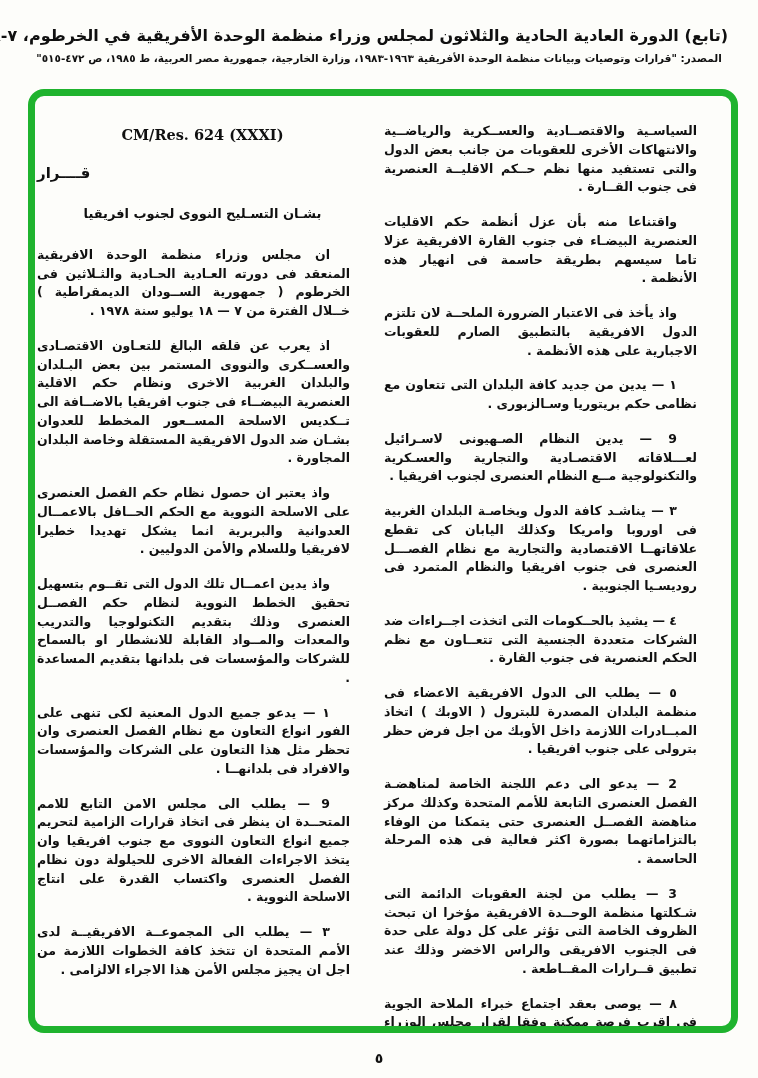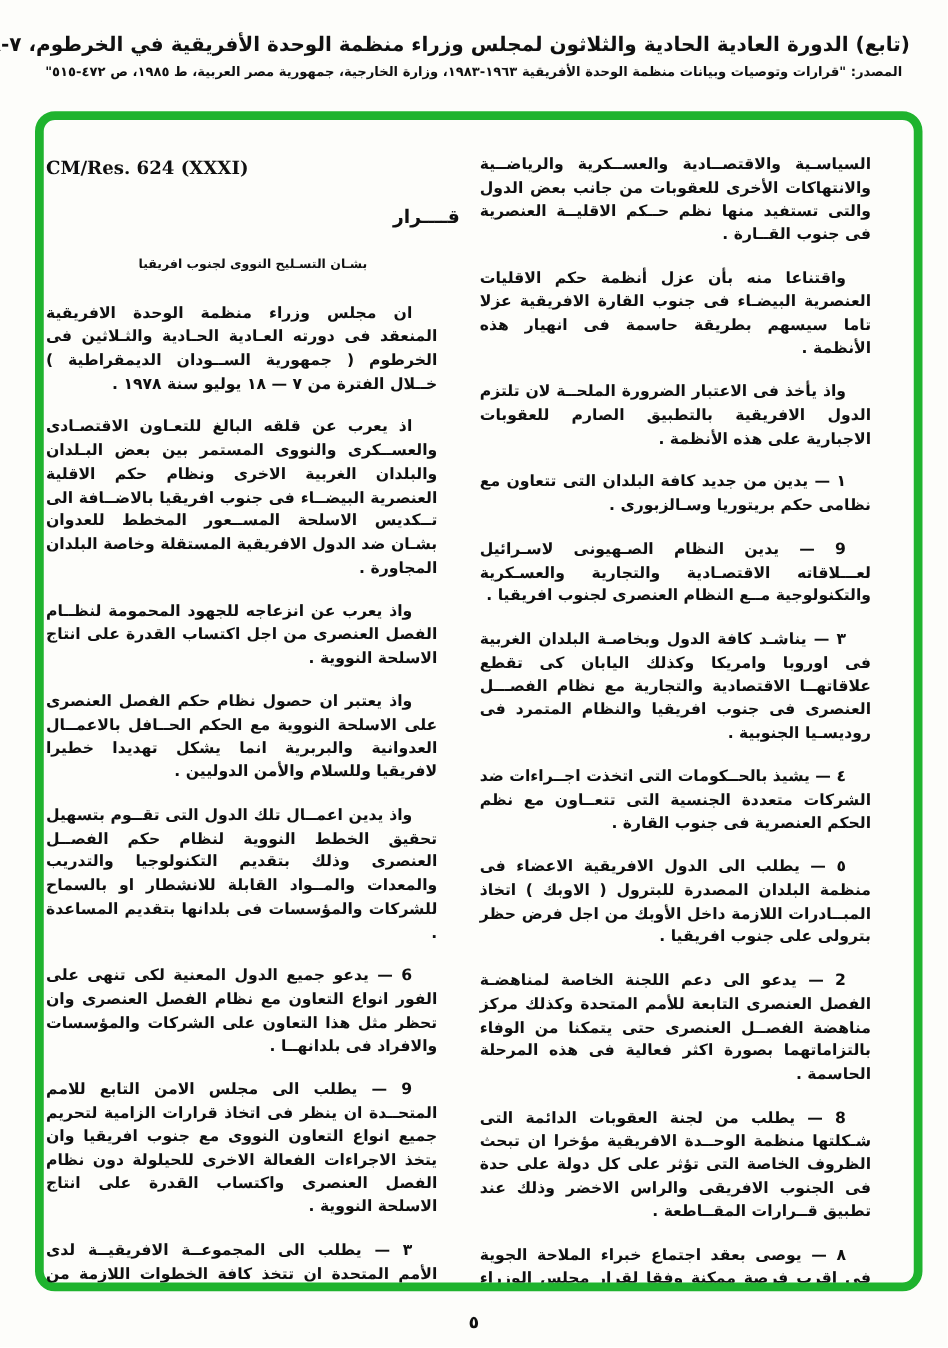--- a/index.html
+++ b/index.html
@@ -71,36 +71,36 @@
   .para {
     margin: 0 18px 16px 0;
     text-indent: 20px;
   }
   .col-right .para:first-child {
     text-indent: 0;
   }
   
   .doc-ref {
     direction: ltr;
-    text-align: left;
+    text-align: center;
     font-family: "DejaVu Serif", serif;
     font-size: 14.5px;
     font-weight: bold;
     margin: 2px 0 16px 0;
   }
   .doc-title {
-    text-align: right;
+    text-align: left;
     font-size: 15px;
     font-weight: bold;
     margin: 0 0 20px 0;
     letter-spacing: 1px;
   }
   .doc-subtitle {
     text-align: center;
-    font-size: 10px;
+    font-size: 13px;
     font-weight: bold;
     margin: 0 0 22px 0;
   }
   
   .page-number {
     position: absolute;
     bottom: 12px;
     left: 0;
     right: 0;
     text-align: center;
@@ -125,35 +125,34 @@
       <div class="col col-right">
           <p class="para">السياسـية والاقتصــادية والعســكرية والرياضــية والانتهاكات الأخرى للعقوبات من جانب بعض الدول والتى تستفيد منها نظم حــكم الاقليــة العنصرية فى جنوب القــارة .</p>
           <p class="para">واقتناعا منه بأن عزل أنظمة حكم الاقليات العنصرية البيضـاء فى جنوب القارة الافريقية عزلا تاما سيسهم بطريقة حاسمة فى انهيار هذه الأنظمة .</p>
           <p class="para">واذ يأخذ فى الاعتبار الضرورة الملحــة لان تلتزم الدول الافريقية بالتطبيق الصارم للعقوبات الاجبارية على هذه الأنظمة .</p>
           <p class="para">١ — يدين من جديد كافة البلدان التى تتعاون مع نظامى حكم بريتوريا وسـالزبورى .</p>
           <p class="para">9 — يدين النظام الصـهيونى لاسـرائيل لعـــلاقاته الاقتصـادية والتجارية والعسـكرية والتكنولوجية مــع النظام العنصرى لجنوب افريقيا .</p>
           <p class="para">٣ — يناشـد كافة الدول وبخاصـة البلدان الغربية فى اوروبا وامريكا وكذلك اليابان كى تقطع علاقاتهــا الاقتصادية والتجارية مع نظام الفصـــل العنصرى فى جنوب افريقيا والنظام المتمرد فى روديسـيا الجنوبية .</p>
           <p class="para">٤ — يشيذ بالحــكومات التى اتخذت اجــراءات ضد الشركات متعددة الجنسية التى تتعــاون مع نظم الحكم العنصرية فى جنوب القارة .</p>
           <p class="para">٥ — يطلب الى الدول الافريقية الاعضاء فى منظمة البلدان المصدرة للبترول ( الاوبك ) اتخاذ المبــادرات اللازمة داخل الأوبك من اجل فرض حظر بترولى على جنوب افريقيا .</p>
           <p class="para">2 — يدعو الى دعم اللجنة الخاصة لمناهضـة الفصل العنصرى التابعة للأمم المتحدة وكذلك مركز مناهضة الفصــل العنصرى حتى يتمكنا من الوفاء بالتزاماتهما بصورة اكثر فعالية فى هذه المرحلة الحاسمة .</p>
-          <p class="para">8 — يطلب من لجنة العقوبات الدائمة التى شـكلتها منظمة الوحــدة الافريقية مؤخرا ان تبحث الظروف الخاصة التى تؤثر على كل دولة على حدة فى الجنوب الافريقى والراس الاخضر وذلك عند تطبيق قــرارات المقــاطعة .</p>
+          <p class="para">3 — يطلب من لجنة العقوبات الدائمة التى شـكلتها منظمة الوحــدة الافريقية مؤخرا ان تبحث الظروف الخاصة التى تؤثر على كل دولة على حدة فى الجنوب الافريقى والراس الاخضر وذلك عند تطبيق قــرارات المقــاطعة .</p>
           <p class="para">٨ — يوصى بعقد اجتماع خبراء الملاحة الجوية فى اقرب فرصة ممكنة وفقا لقرار مجلس الوزراء رقم ٤٧٣ ( دورة ٢٧ ) .</p>
         </div>
 
       <div class="col col-left">
         <div class="doc-ref">CM/Res. 624 (XXXI)</div>
         <div class="doc-title">قــــرار</div>
         <div class="doc-subtitle">بشـان التسـليح النووى لجنوب افريقيا</div>
         <div>
             <p class="para">ان مجلس وزراء منظمة الوحدة الافريقية المنعقد فى دورته العـادية الحـادية والثـلاثين فى الخرطوم ( جمهورية الســودان الديمقراطية ) خــلال الفترة من ٧ — ١٨ يوليو سنة ١٩٧٨ .</p>
             <p class="para">اذ يعرب عن قلقه البالغ للتعـاون الاقتصـادى والعســكرى والنووى المستمر بين بعض البـلدان والبلدان الغربية الاخرى ونظام حكم الاقلية العنصرية البيضــاء فى جنوب افريقيا بالاضــافة الى تــكديس الاسلحة المســعور المخطط للعدوان بشـان ضد الدول الافريقية المستقلة وخاصة البلدان المجاورة .</p>
-            <p class="para">واذ يعرب عن انزعاجه للجهود المحمومة لنظــام الفصل العنصرى من اجل اكتساب القدرة على انتاج الاسلحة النووية .</p>
             <p class="para">واذ يعتبر ان حصول نظام حكم الفصل العنصرى على الاسلحة النووية مع الحكم الحــافل بالاعمــال العدوانية والبربرية انما يشكل تهديدا خطيرا لافريقيا وللسلام والأمن الدوليين .</p>
             <p class="para">واذ يدين اعمــال تلك الدول التى تقــوم بتسهيل تحقيق الخطط النووية لنظام حكم الفصــل العنصرى وذلك بتقديم التكنولوجيا والتدريب والمعدات والمــواد القابلة للانشطار او بالسماح للشركات والمؤسسات فى بلدانها بتقديم المساعدة .</p>
-            <p class="para">6 — يدعو جميع الدول المعنية لكى تنهى على الفور انواع التعاون مع نظام الفصل العنصرى وان تحظر مثل هذا التعاون على الشركات والمؤسسات والافراد فى بلدانهــا .</p>
+            <p class="para">١ — يدعو جميع الدول المعنية لكى تنهى على الفور انواع التعاون مع نظام الفصل العنصرى وان تحظر مثل هذا التعاون على الشركات والمؤسسات والافراد فى بلدانهــا .</p>
             <p class="para">9 — يطلب الى مجلس الامن التابع للامم المتحــدة ان ينظر فى اتخاذ قرارات الزامية لتحريم جميع انواع التعاون النووى مع جنوب افريقيا وان يتخذ الاجراءات الفعالة الاخرى للحيلولة دون نظام الفصل العنصرى واكتساب القدرة على انتاج الاسلحة النووية .</p>
             <p class="para">٣ — يطلب الى المجموعــة الافريقيــة لدى الأمم المتحدة ان تتخذ كافة الخطوات اللازمة من اجل ان يجيز مجلس الأمن هذا الاجراء الالزامى .</p>
           </div>
       </div>
 
     </div>
   </div>
 
   <div class="page-number">٥</div>
 

